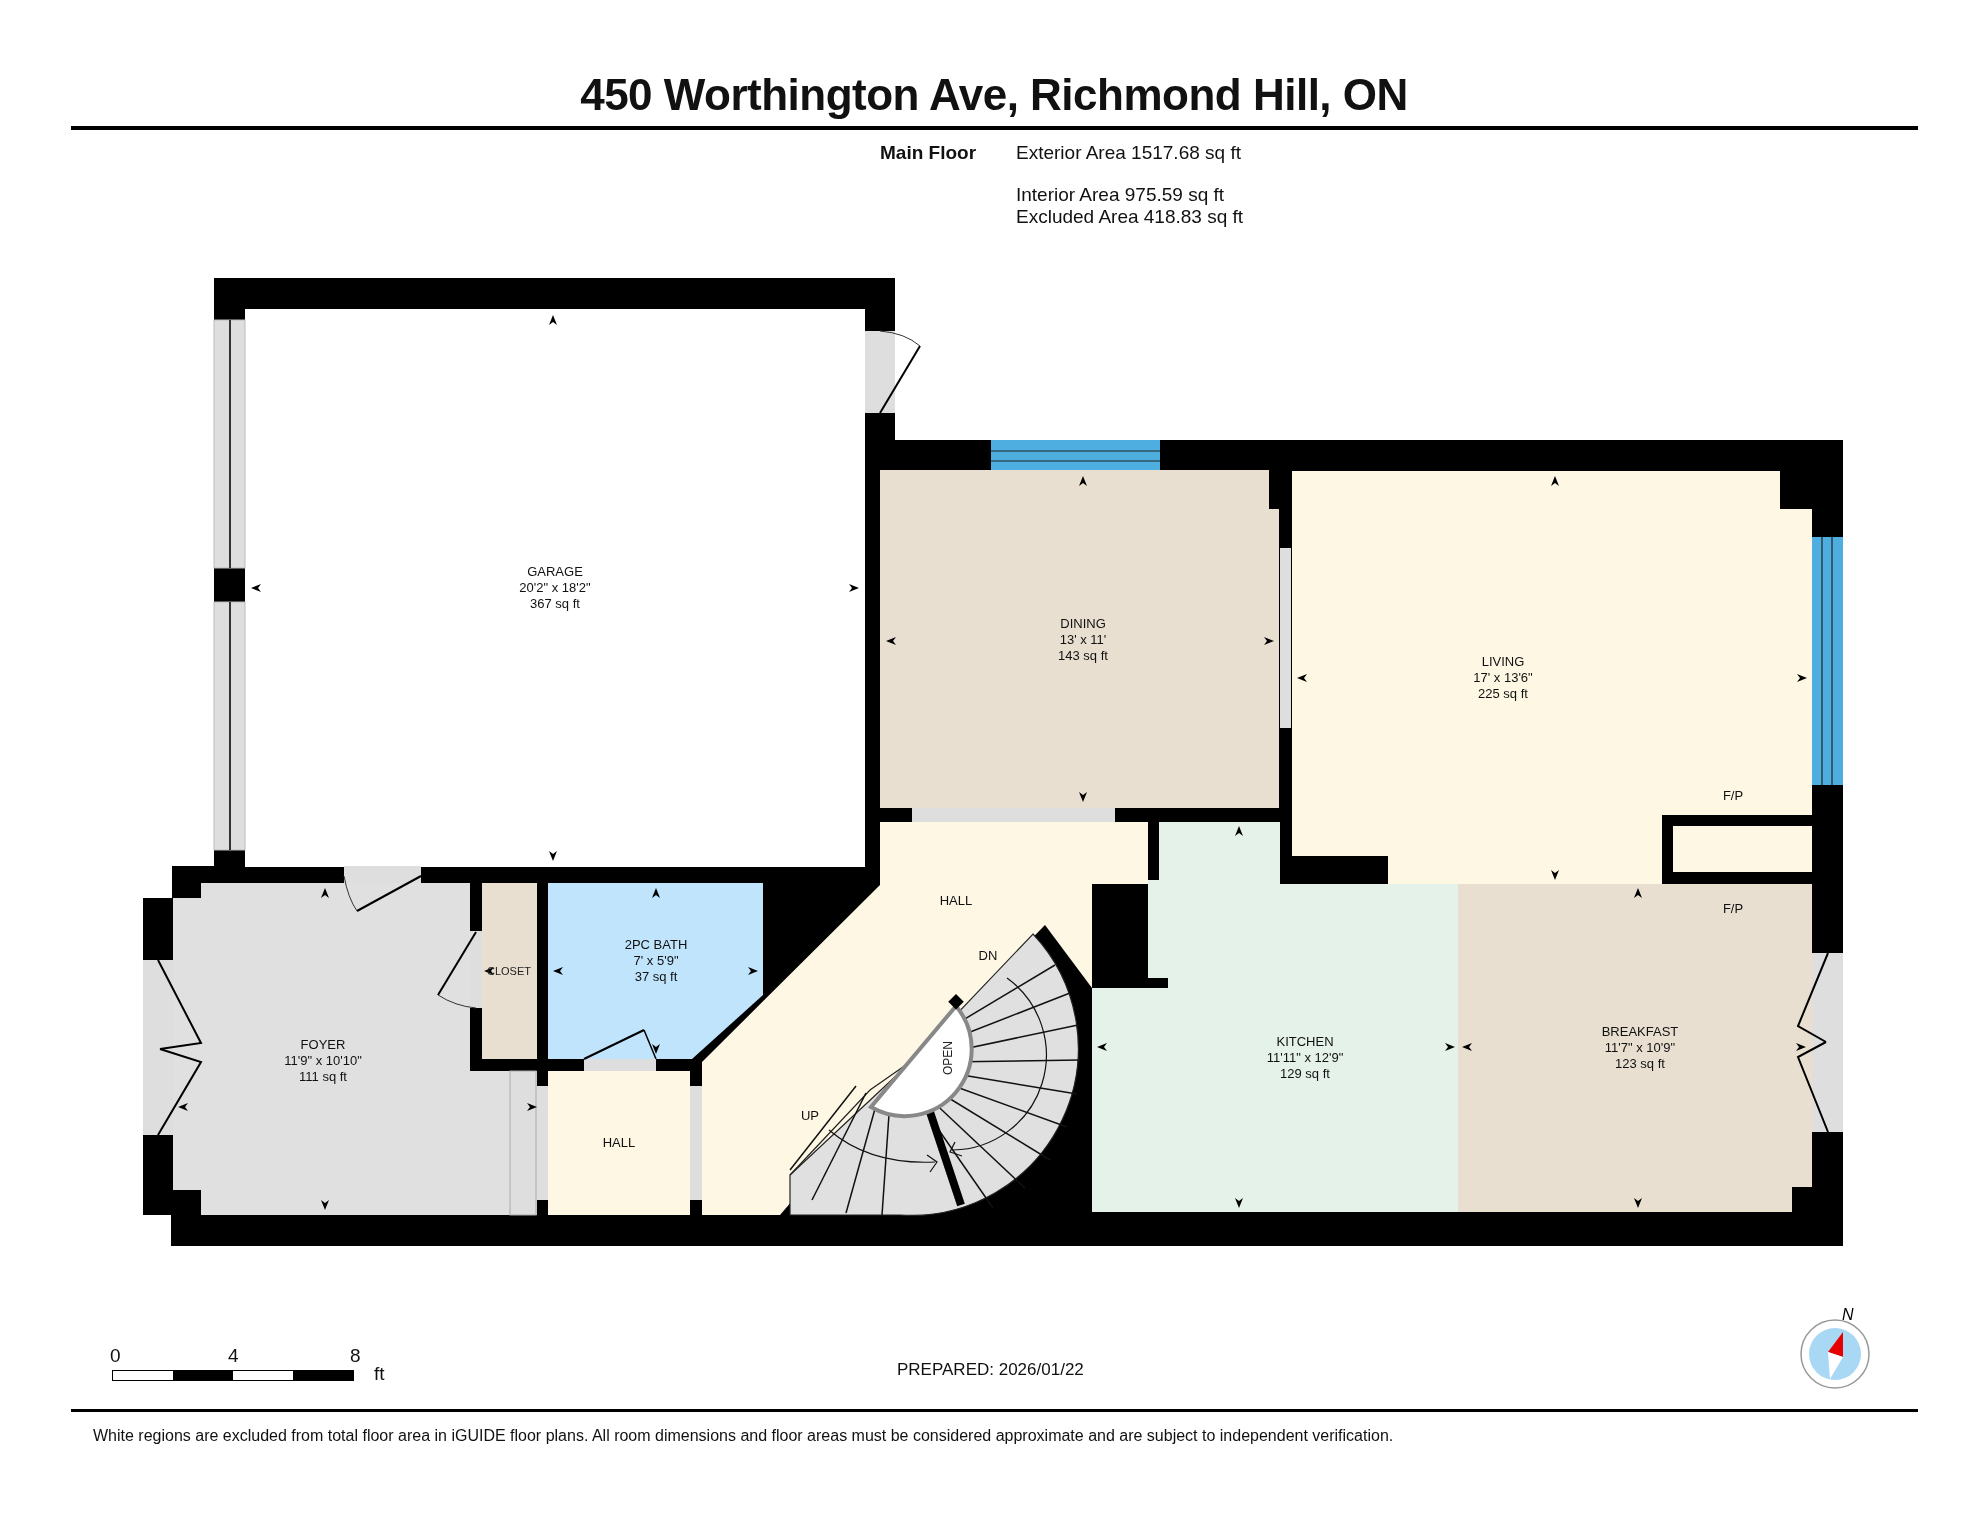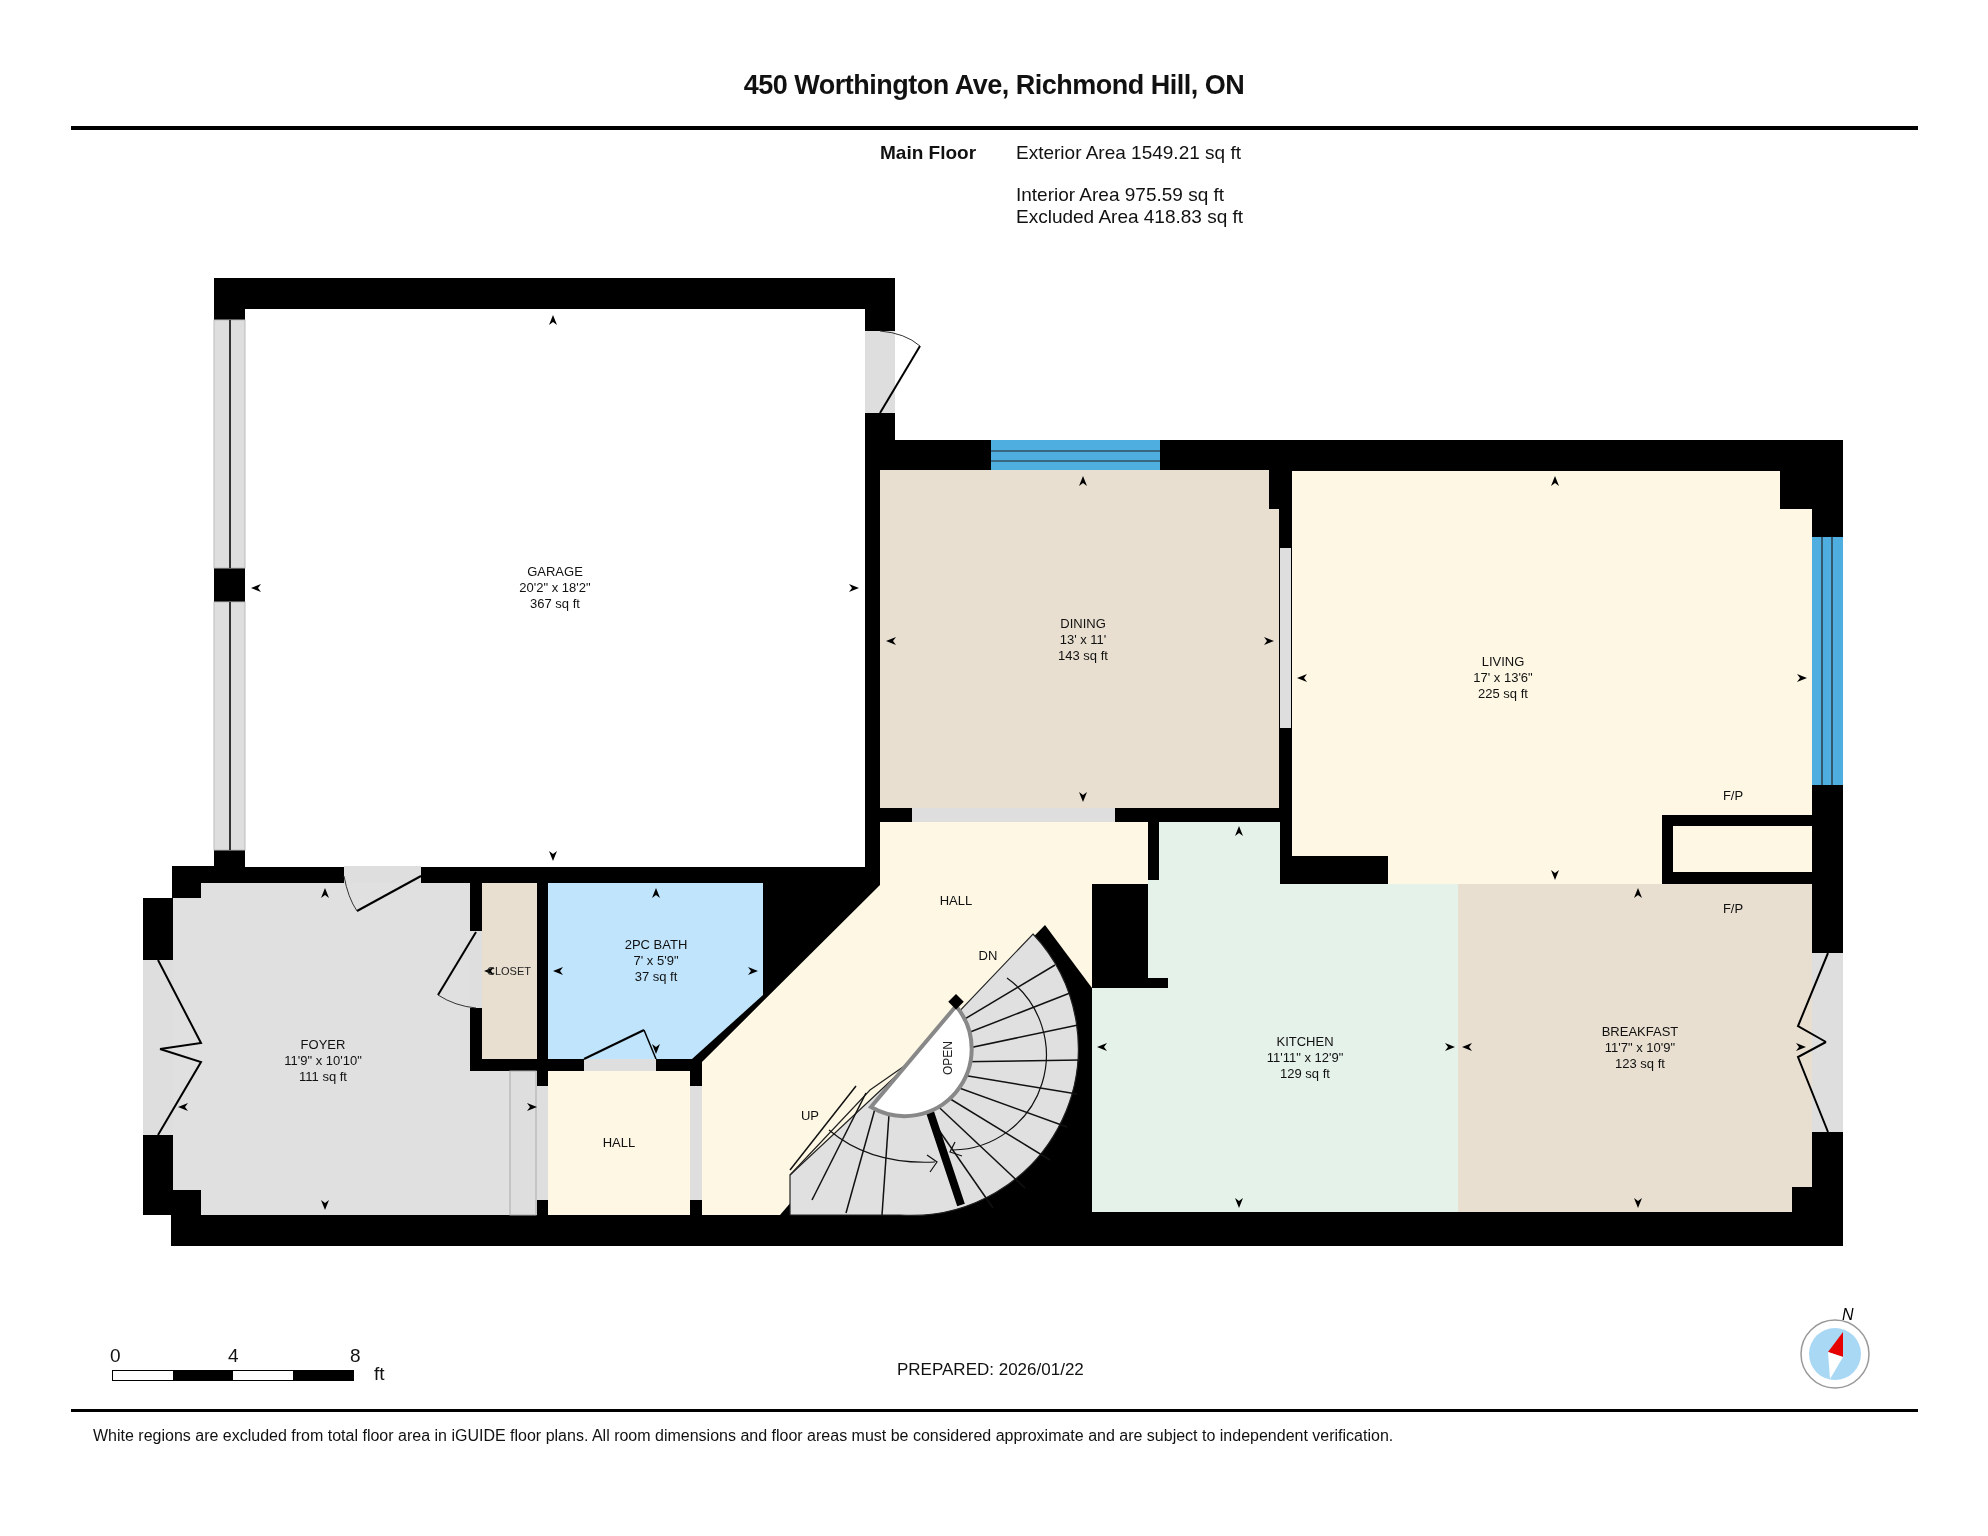--- a/index.html
+++ b/index.html
@@ -1,18 +1,18 @@
 <!DOCTYPE html>
 <html><head>
 <meta charset="utf-8">
 <style>
   html, body { margin:0; padding:0; background:#ffffff; }
   body { width:1988px; height:1536px; position:relative; overflow:hidden; font-family:"Liberation Sans", sans-serif; color:#111; }
   .abs { position:absolute; }
-  #title { left:0; width:1988px; top:70px; text-align:center; font-size:27px; font-weight:bold; letter-spacing:-0.5px; }
+  #title { left:0; width:1988px; top:70px; text-align:center; font-size:44px; font-weight:bold; letter-spacing:-0.5px; }
   .rule { left:71px; width:1847px; height:4px; background:#000; }
   #rule-top { top:126px; }
   #rule-bottom { top:1409px; height:3px; }
   .area-label { font-size:19px; }
   #floor-name { left:880px; top:142px; font-weight:bold; width:115px; text-align:left; }
   .area-line { left:1016px; }
   #area-ext { top:142px; }
   #area-int { top:184px; }
   #area-exc { top:206px; }
   svg#plan { position:absolute; left:0; top:0; }
@@ -27,21 +27,21 @@
   #compass { left:1800px; top:1300px; width:72px; height:90px; }
   #footer-note { left:93px; top:1427px; font-size:16px; }
 </style>
 </head>
 <body>
 
 <div id="title" class="abs">450 Worthington Ave, Richmond Hill, ON</div>
 <div id="rule-top" class="abs rule"></div>
 
 <div id="floor-name" class="abs area-label">Main Floor</div>
-<div id="area-ext" class="abs area-label area-line">Exterior Area 1549.21 sq ft</div>
+<div id="area-ext" class="abs area-label area-line">Exterior Area 1517.68 sq ft</div>
 <div id="area-int" class="abs area-label area-line">Interior Area 975.59 sq ft</div>
 <div id="area-exc" class="abs area-label area-line">Excluded Area 418.83 sq ft</div>
 
 <svg id="plan" width="1988" height="1536" viewBox="0 0 1988 1536">
 
   <g>
 
     <rect x="214" y="278" width="681" height="600" fill="#000"></rect>
 
     <rect x="865" y="440" width="978" height="806" fill="#000"></rect>

